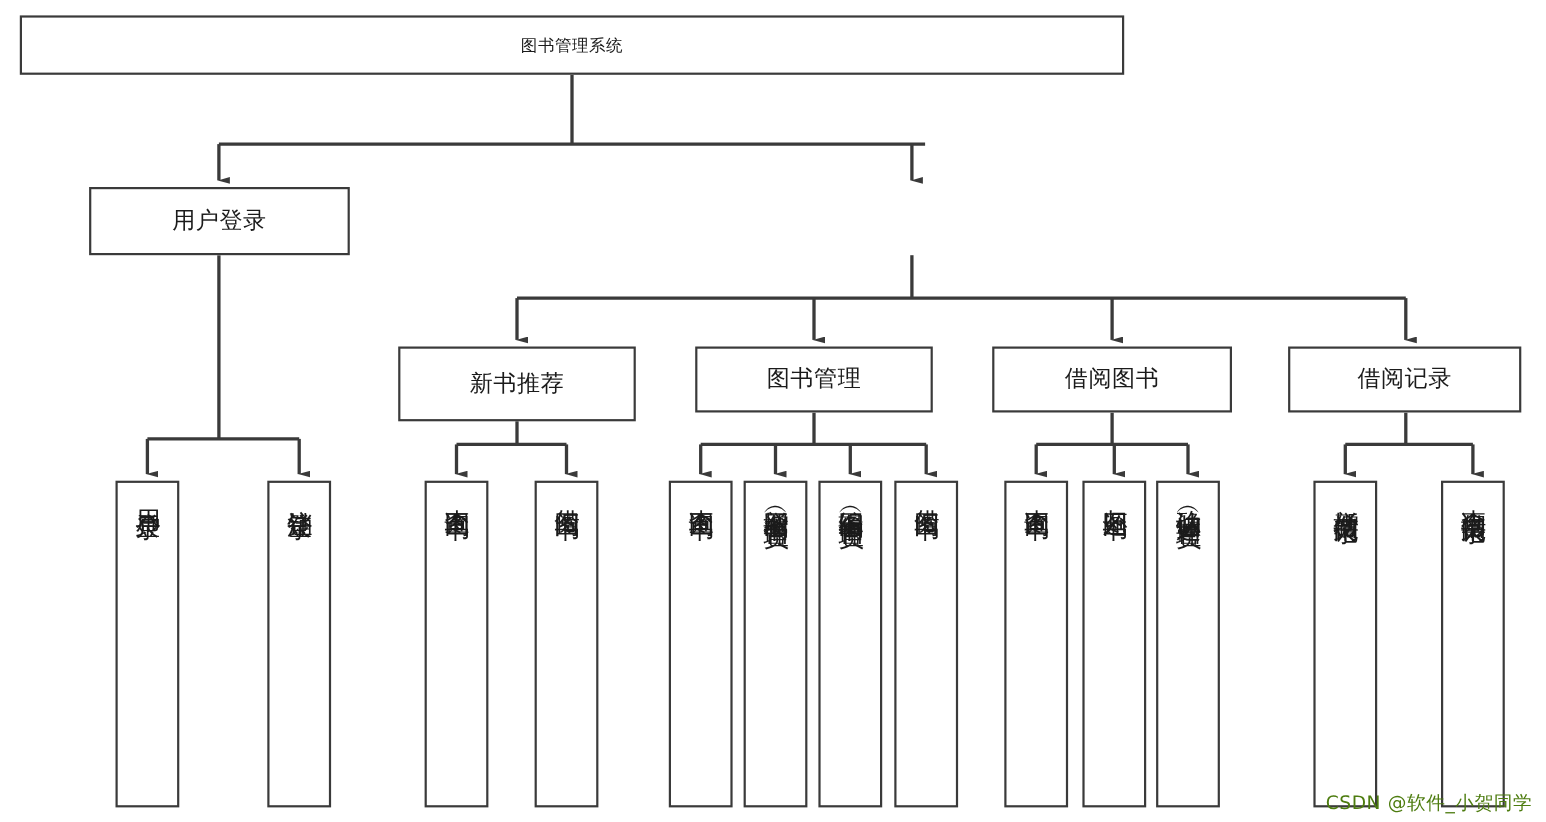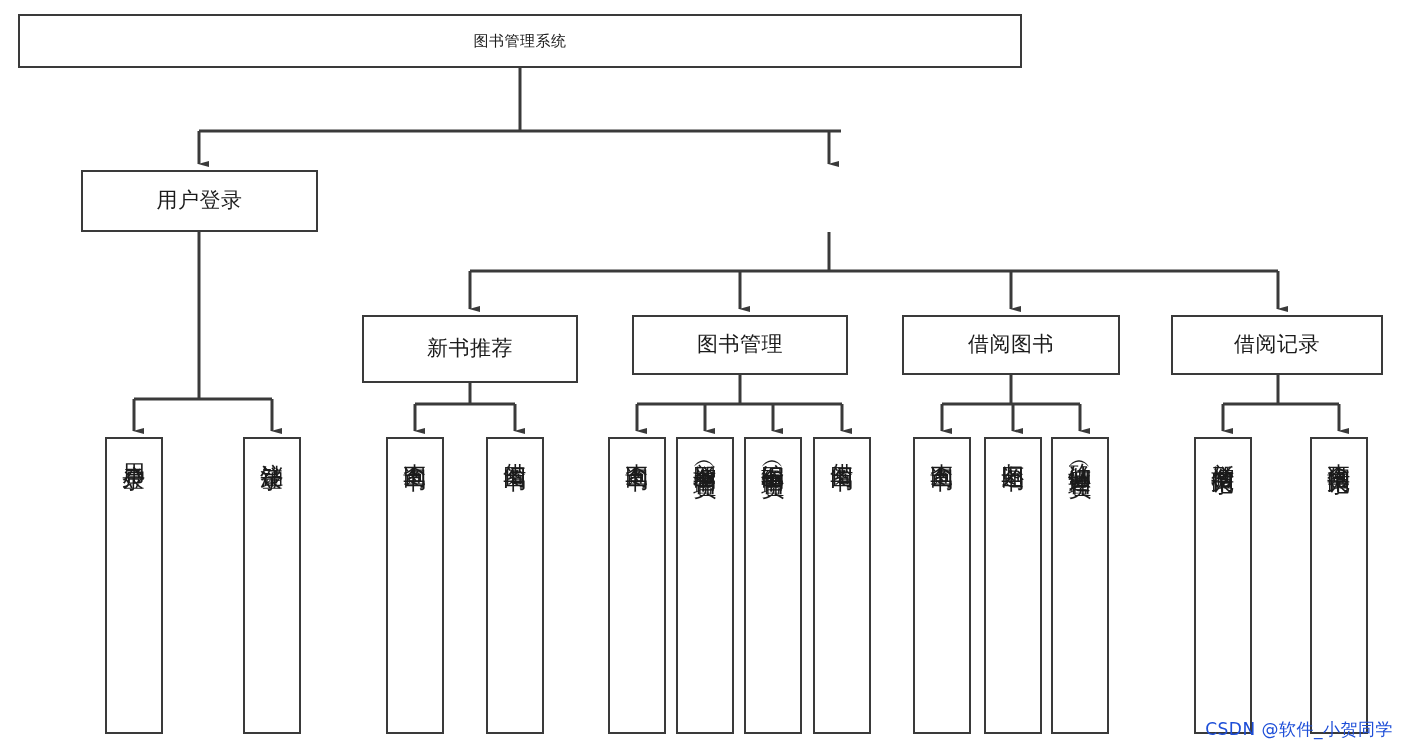--- a/index.html
+++ b/index.html
@@ -63,21 +63,21 @@
     line-height: 1.06;
     letter-spacing: 2px;
     white-space: nowrap;
     margin: 0 auto;
   }
   .watermark {
     position: absolute;
     right: 12px;
     bottom: 6px;
     font-size: 17px;
-    color: #1d4ed8;
+    color: #4d7c0f;
     letter-spacing: 0.5px;
     z-index: 5;
     white-space: nowrap;
     font-family: "DejaVu Sans", "Liberation Sans", sans-serif;
   }
 </style>
 </head>
 <body>
 
 <div id="canvas">

